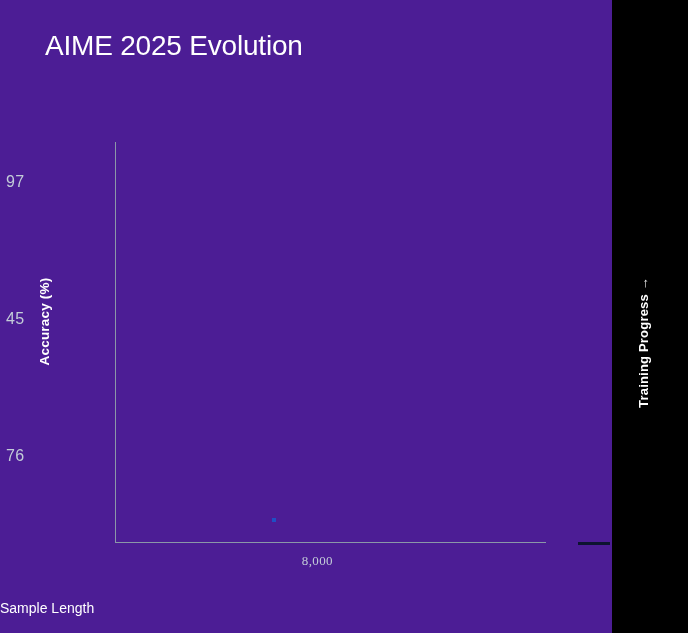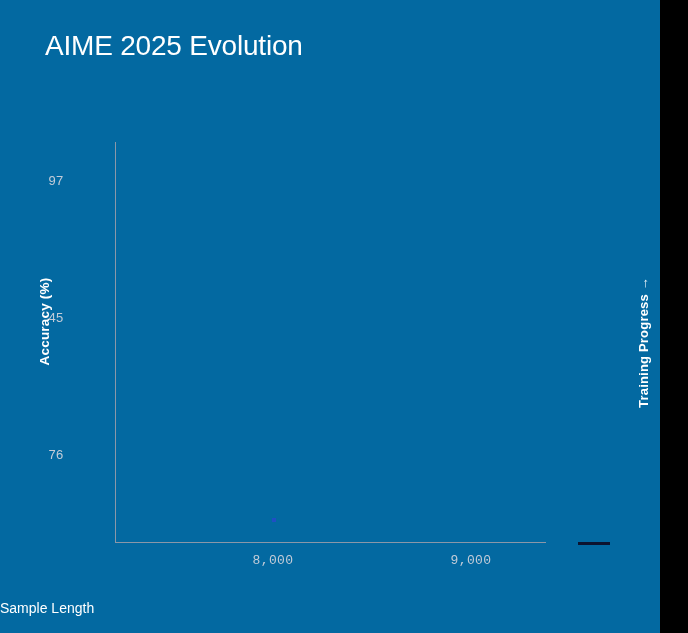--- a/index.html
+++ b/index.html
@@ -12,23 +12,23 @@
     height: 633px;
     position: relative;
     overflow: hidden;
     font-family: "DejaVu Sans", sans-serif;
     background: #000000;
   }
 
   #figure {
     position: absolute;
     left: 0; top: 0;
-    width: 660px;
+    width: 612px;
     height: 633px;
-    background: #0369a1;
+    background: #4c1d95;
   }
 
   
   #chart-title {
     position: absolute;
     left: 45px;
     top: 27px;
     font-size: 28px;
     font-weight: 400;
     letter-spacing: -0.2px;
@@ -62,43 +62,43 @@
     width: 431px;
     height: 1px;
     background: #8b97a8;
   }
 
   
   .ytick-label {
     position: absolute;
     right: 0;
     width: 100px;
-    text-align: center;
-    font-size: 13px;
+    text-align: left;
+    font-size: 16px;
     color: #c3ccd8;
     font-family: "Liberation Sans", sans-serif;
     letter-spacing: 0.3px;
   }
   #ytick-wrap {
     position: absolute;
     left: 0px;
     top: 0;
     width: 106px;
     height: 633px;
   }
 
   .xtick-label {
     position: absolute;
     top: 553px;
     width: 120px;
     margin-left: -60px;
-    text-align: center;
+    text-align: right;
     font-size: 13px;
     color: #c3ccd8;
-    font-family: Liberation Mono, monospace;
+    font-family: Liberation Serif, serif;
     letter-spacing: 0.4px;
   }
 
   
   #ylabel {
     position: absolute;
     left: -66px;
     top: 314px;
     width: 220px;
     text-align: center;
@@ -169,21 +169,20 @@
   <div id="spine-left"></div>
   <div id="spine-bottom"></div>
 
   <div id="ytick-wrap">
     <div class="ytick-label" style="top:173px">97</div>
     <div class="ytick-label" style="top:310px">45</div>
     <div class="ytick-label" style="top:447px">76</div>
   </div>
 
   <div class="xtick-label" style="left:273px">8,000</div>
-  <div class="xtick-label" style="left:471px">9,000</div>
 
   <div id="ylabel">Accuracy (%)</div>
 
   <div id="xlabel">Sample Length</div>
 
   <div id="right-label">Training Progress →</div>
 
   <div id="plot-area">
 
   <div class="data-point" style="left: 158.784px; top: 377.544px; background: rgb(31, 79, 196);"></div>

